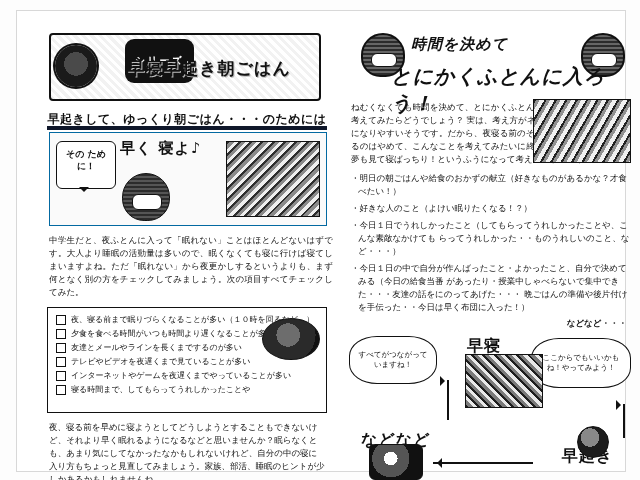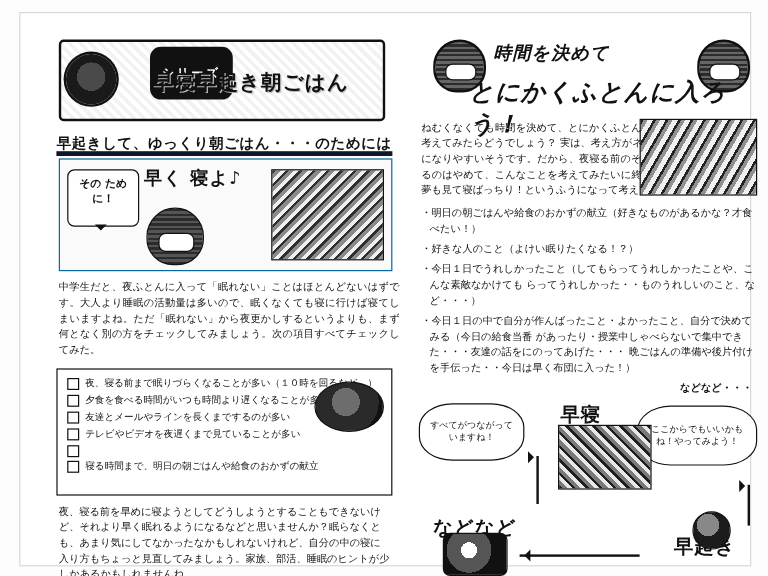--- a/index.html
+++ b/index.html
@@ -222,24 +222,25 @@
         <div class="check-row">
           <span class="cb"></span>
           <span>友達とメールやラインを長くまでするのが多い</span>
         </div>
         <div class="check-row">
           <span class="cb"></span>
           <span>テレビやビデオを夜遅くまで見ていることが多い</span>
         </div>
         <div class="check-row">
           <span class="cb"></span>
-        </div>
-        <div class="check-row">
-          <span class="cb"></span>
-          <span>寝る時間まで、明日の朝ごはんや給食のおかずの献立</span>
+          <span>インターネットやゲームを夜遅くまでやっていることが多い</span>
+        </div>
+        <div class="check-row">
+          <span class="cb"></span>
+          <span>寝る時間まで、してもらってうれしかったことや</span>
         </div>
       </div>
 
       <div class="tail-text">夜、寝る前を早めに寝ようとしてどうしようとすることもできないけど、それより早く眠れるようになるなどと思いませんか？眠らなくとも、あまり気にしてなかったなかもしれないけれど、自分の中の寝に入り方もちょっと見直してみましょう。家族、部活、睡眠のヒントが少しかあるかもしれませんね。</div>
 
     </div>
 
     <div class="col-right">
 
       <div class="r-title">

